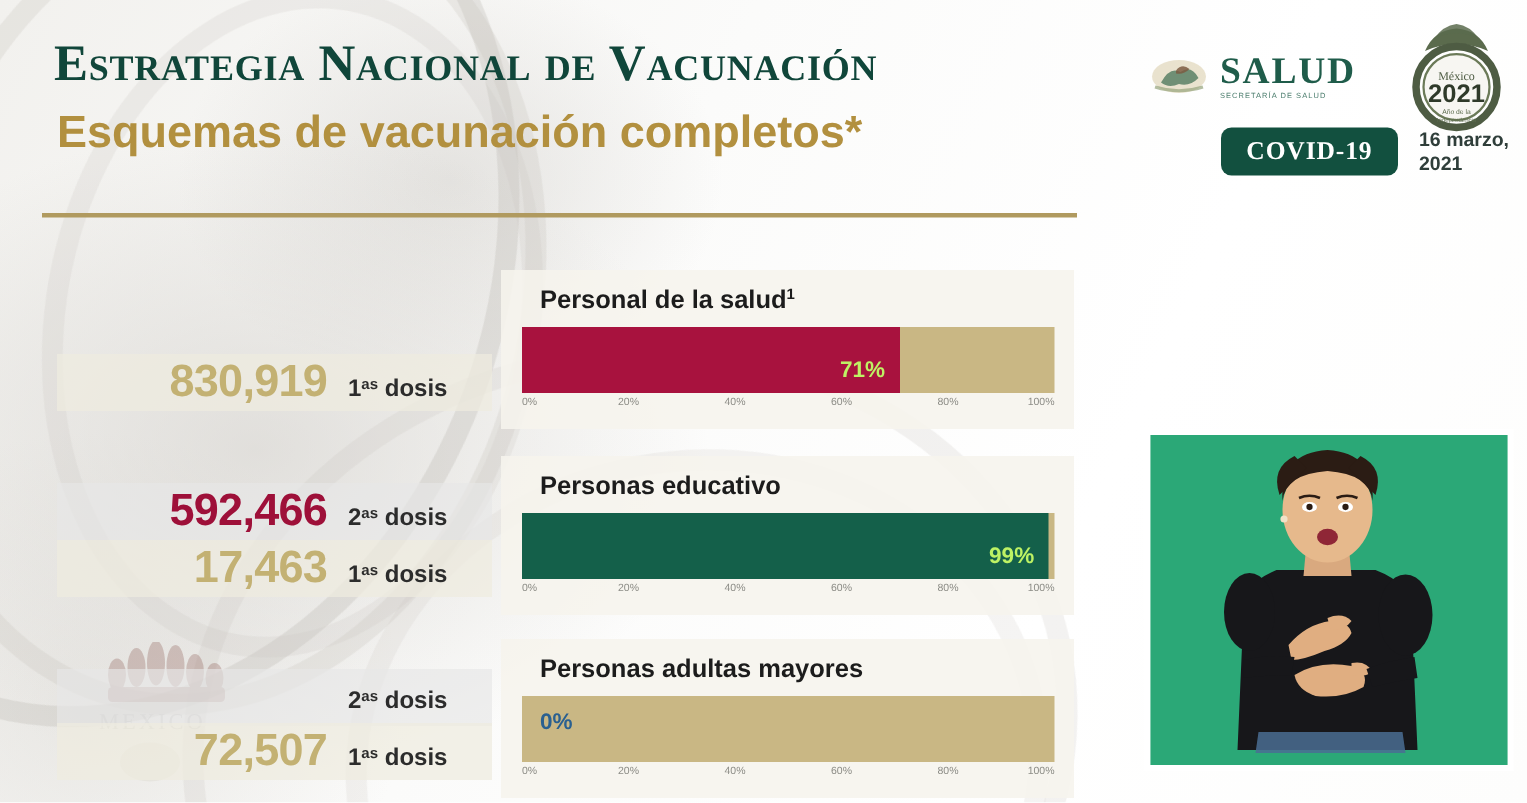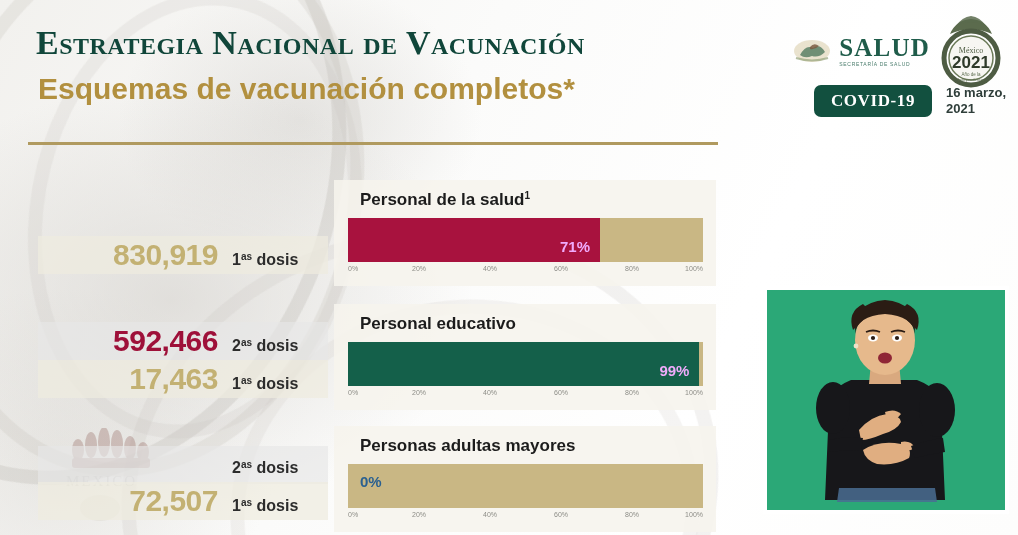--- a/index.html
+++ b/index.html
@@ -70,21 +70,21 @@
     width: 690px; height: 3px;
     background: #b09a5f;
   }
 
   
   .logo-row {
     position: absolute;
     right: 12px; top: 14px;
     display: flex;
     align-items: center;
-    gap: 6px;
+    gap: 32px;
   }
   .salud-block { display: flex; align-items: center; gap: 7px; }
   .salud-eagle { width: 40px; height: 26px; opacity: 0.9; }
   .salud-text { line-height: 1; }
   .salud-word {
     font-family: "Liberation Serif", serif;
     font-weight: 700;
     font-size: 25px;
     letter-spacing: 1.2px;
     color: #1f5c4a;
@@ -198,21 +198,21 @@
     justify-content: flex-end;
   }
   .bar-fill.crim  { background: #a8123e; }
   .bar-fill.green { background: #14604a; }
   .bar-pct {
     font-weight: 700;
     font-size: 15px;
     padding: 0 10px 7px 0;
     white-space: nowrap;
   }
-  .pct-on-fill { color: #f0abfc; text-align: center; }
+  .pct-on-fill { color: #bef264; text-align: center; }
   .pct-outside {
     position: absolute;
     left: 12px; top: 9px;
     font-weight: 700;
     font-size: 15px;
     color: #2a6090;
   }
 
   .axis {
     position: relative;
@@ -359,21 +359,21 @@
       <div class="num-line second">
         <span class="num-lbl">
           <span>2</span><sup>as</sup>
           <span>dosis</span>
         </span>
       </div>
     </div>
 
     <div class="card">
       <div class="card-title">
-        <span>Personal educativo</span><sup></sup>
+        <span>Personas educativo</span><sup></sup>
       </div>
       <div class="bar-track">
         <div class="bar-fill green" style="width:99%">
           <span class="bar-pct pct-on-fill">99%</span>
         </div>
       </div>
       <div class="axis">
         <span class="tick" style="left:0%">0%</span>
         <span class="tick" style="left:20%">20%</span>
         <span class="tick" style="left:40%">40%</span>

